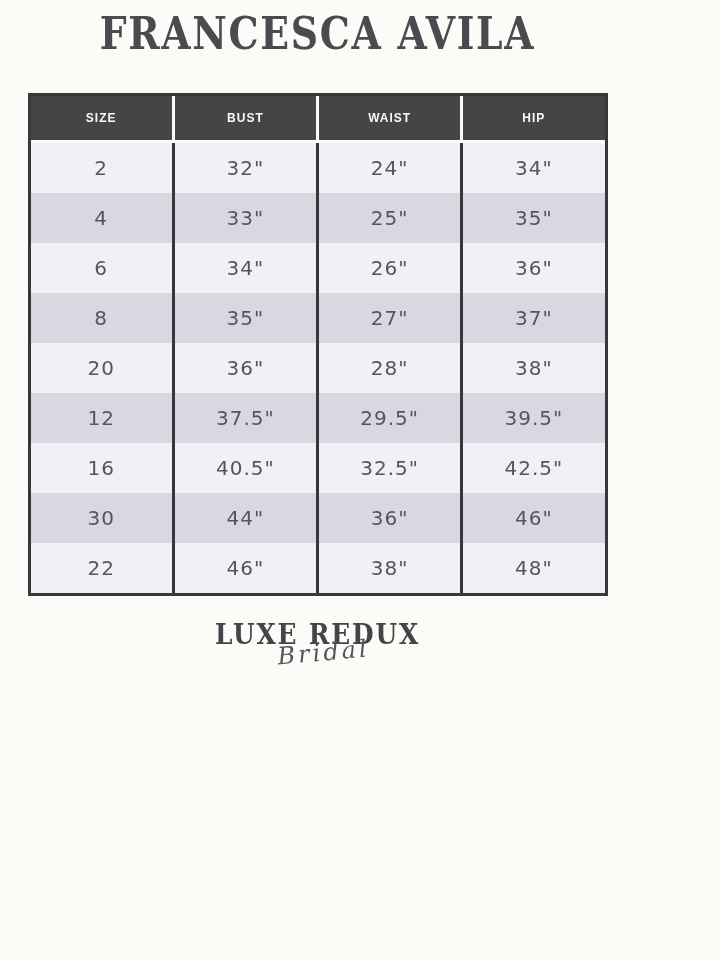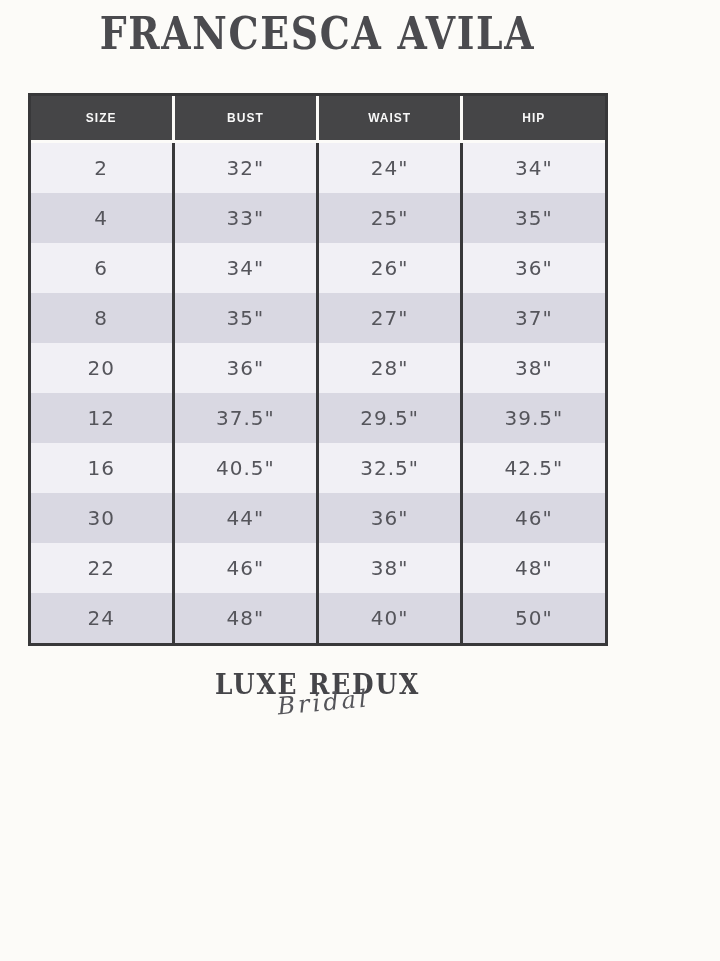--- a/index.html
+++ b/index.html
@@ -162,26 +162,20 @@
           <td>44"</td>
           <td>36"</td>
           <td>46"</td>
         </tr>
         <tr>
           <td>22</td>
           <td>46"</td>
           <td>38"</td>
           <td>48"</td>
         </tr>
-        <tr>
-          <td>24</td>
-          <td>48"</td>
-          <td>40"</td>
-          <td>50"</td>
-        </tr>
       </tbody>
   </table>
 
   <div class="logo">
     <div class="brand">LUXE REDUX</div>
     <div class="brand-script">Bridal</div>
   </div>
 
 </div>
 

